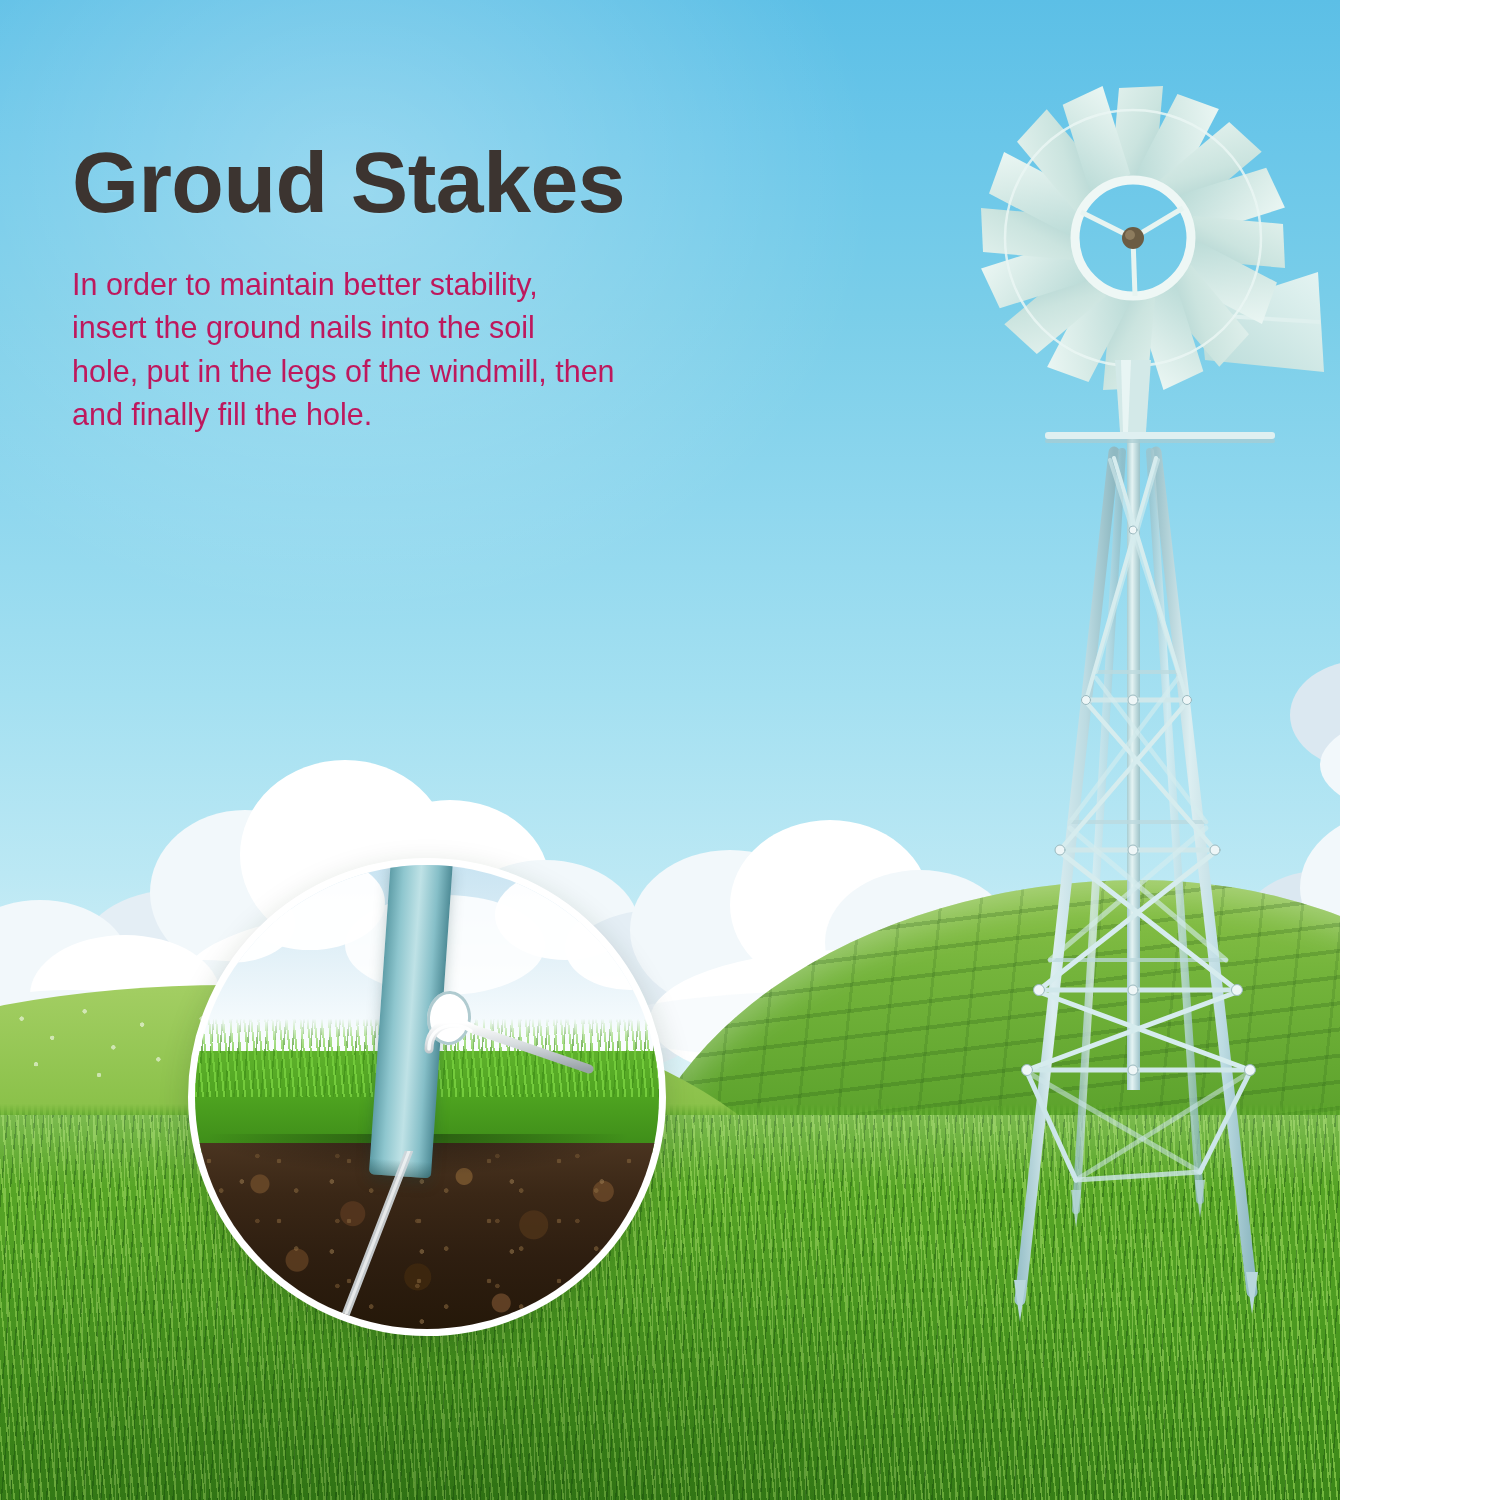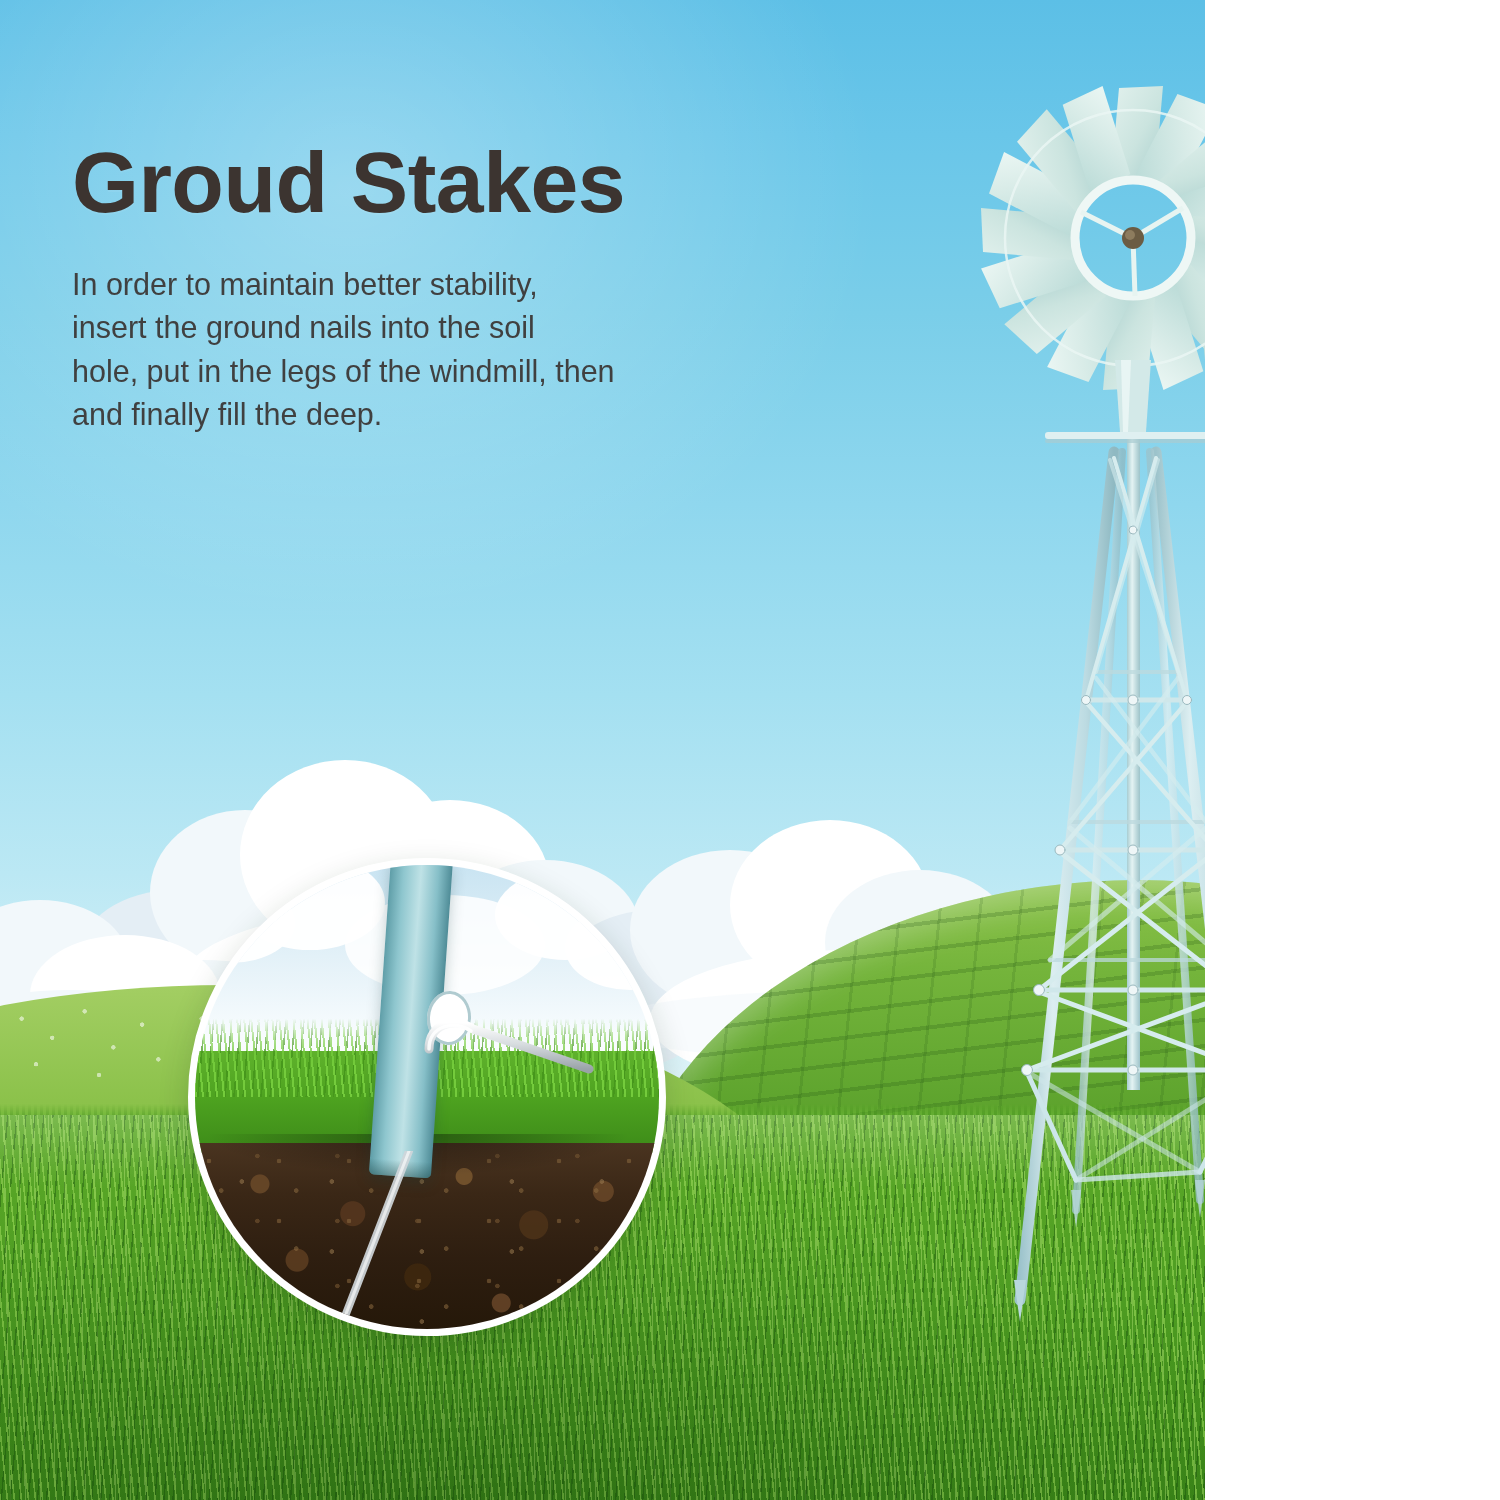--- a/index.html
+++ b/index.html
@@ -1,21 +1,21 @@
 <!DOCTYPE html>
 <html><head>
 <meta charset="utf-8">
 <title>Groud Stakes for Stability</title>
 <style>
   html,body{margin:0;padding:0;background:#fff;}
   body{font-family:"Liberation Sans","DejaVu Sans",sans-serif;}
 
   #poster{
     position:relative;
-    width:1205px;height:1500px;
+    width:1340px;height:1500px;
     overflow:hidden;
     background:#8fd3ee;
   }
 
   
   .sky{
     position:absolute;left:0;top:0;width:1500px;height:1120px;
     background:linear-gradient(180deg,
        #5cbfe6 0%,
        #69c6e9 12%,
@@ -115,21 +115,21 @@
     font-size:86px;line-height:0.99;
     font-weight:700;letter-spacing:-0.5px;
     color:#3c3430;
     text-shadow:0 2px 0 rgba(255,255,255,.06);
   }
   .headline .l2{display:block;}
   .body{
     margin:38px 0 12px 0;
     font-size:30.5px;line-height:1.42;
     font-weight:400;
-    color:#404040;
+    color:#be185d;
   }
   .body span{display:block;white-space:nowrap;}
 
   
   .inset{
     position:absolute;left:188px;top:858px;width:478px;height:478px;
     border-radius:50%;
     border:7px solid #ffffff;
     box-sizing:border-box;
     overflow:hidden;
@@ -481,21 +481,21 @@
   </div>
 
   <div class="copy" data-interactable="false">
     <h1 class="headline" data-interactable="false">
       <span data-interactable="false">Groud Stakes</span>
     </h1>
     <p class="body" data-interactable="false">
       <span data-interactable="false">In order to maintain better stability,</span>
       <span data-interactable="false">insert the ground nails into the soil</span>
       <span data-interactable="false">hole, put in the legs of the windmill, then</span>
-      <span data-interactable="false">and finally fill the deep.</span>
+      <span data-interactable="false">and finally fill the hole.</span>
     </p>
   </div>
 
   <div class="inset" data-interactable="false">
     <div class="inset-sky" data-interactable="false"></div>
 
     <div data-interactable="false">
       <div class="inset-cloud" style="left:-30px;top:18px;width:130px;height:80px;"></div>
       <div class="inset-cloud" style="left:40px;top:-10px;width:150px;height:95px;"></div>
       <div class="inset-cloud" style="left:300px;top:5px;width:140px;height:90px;"></div>

